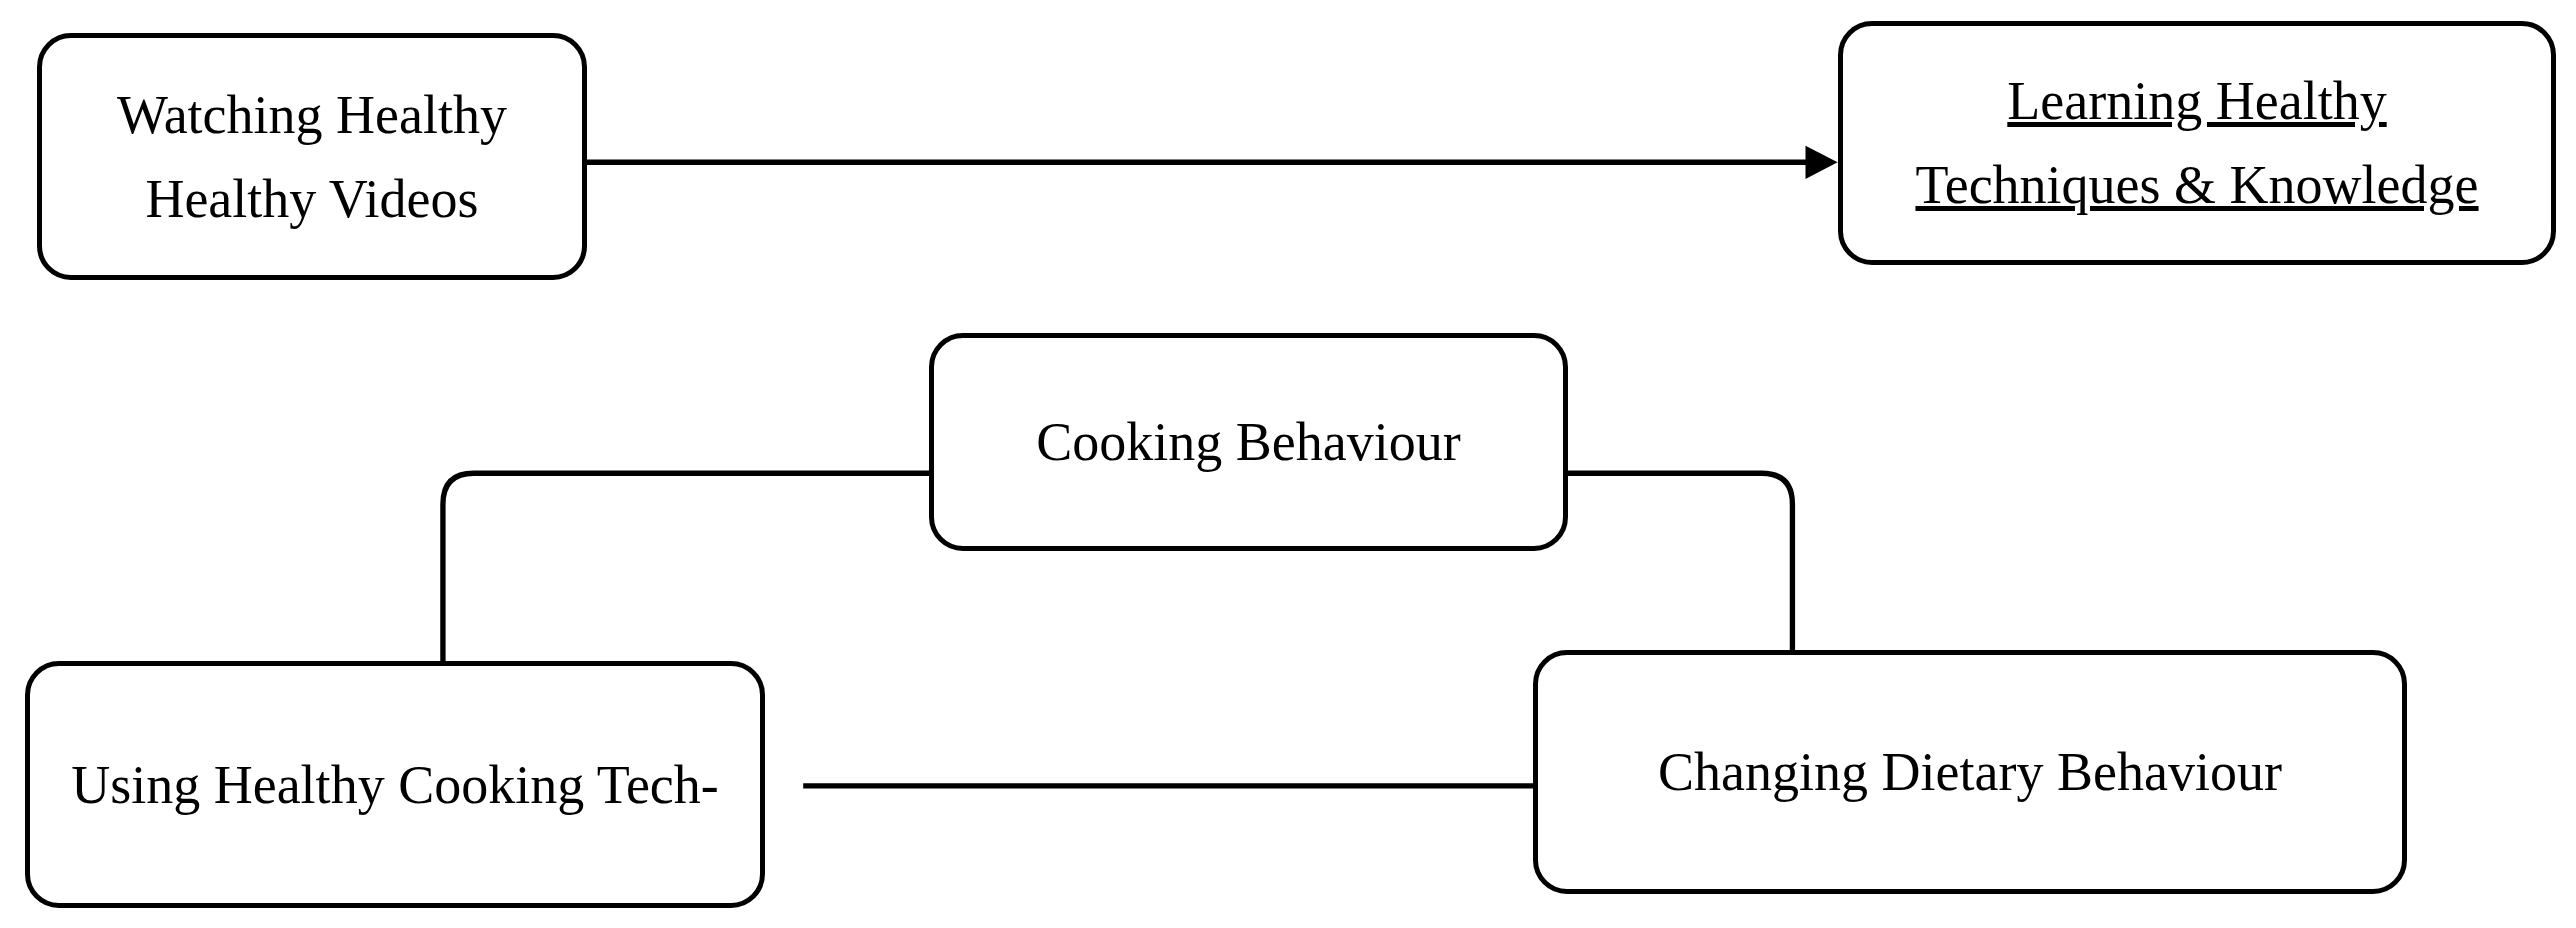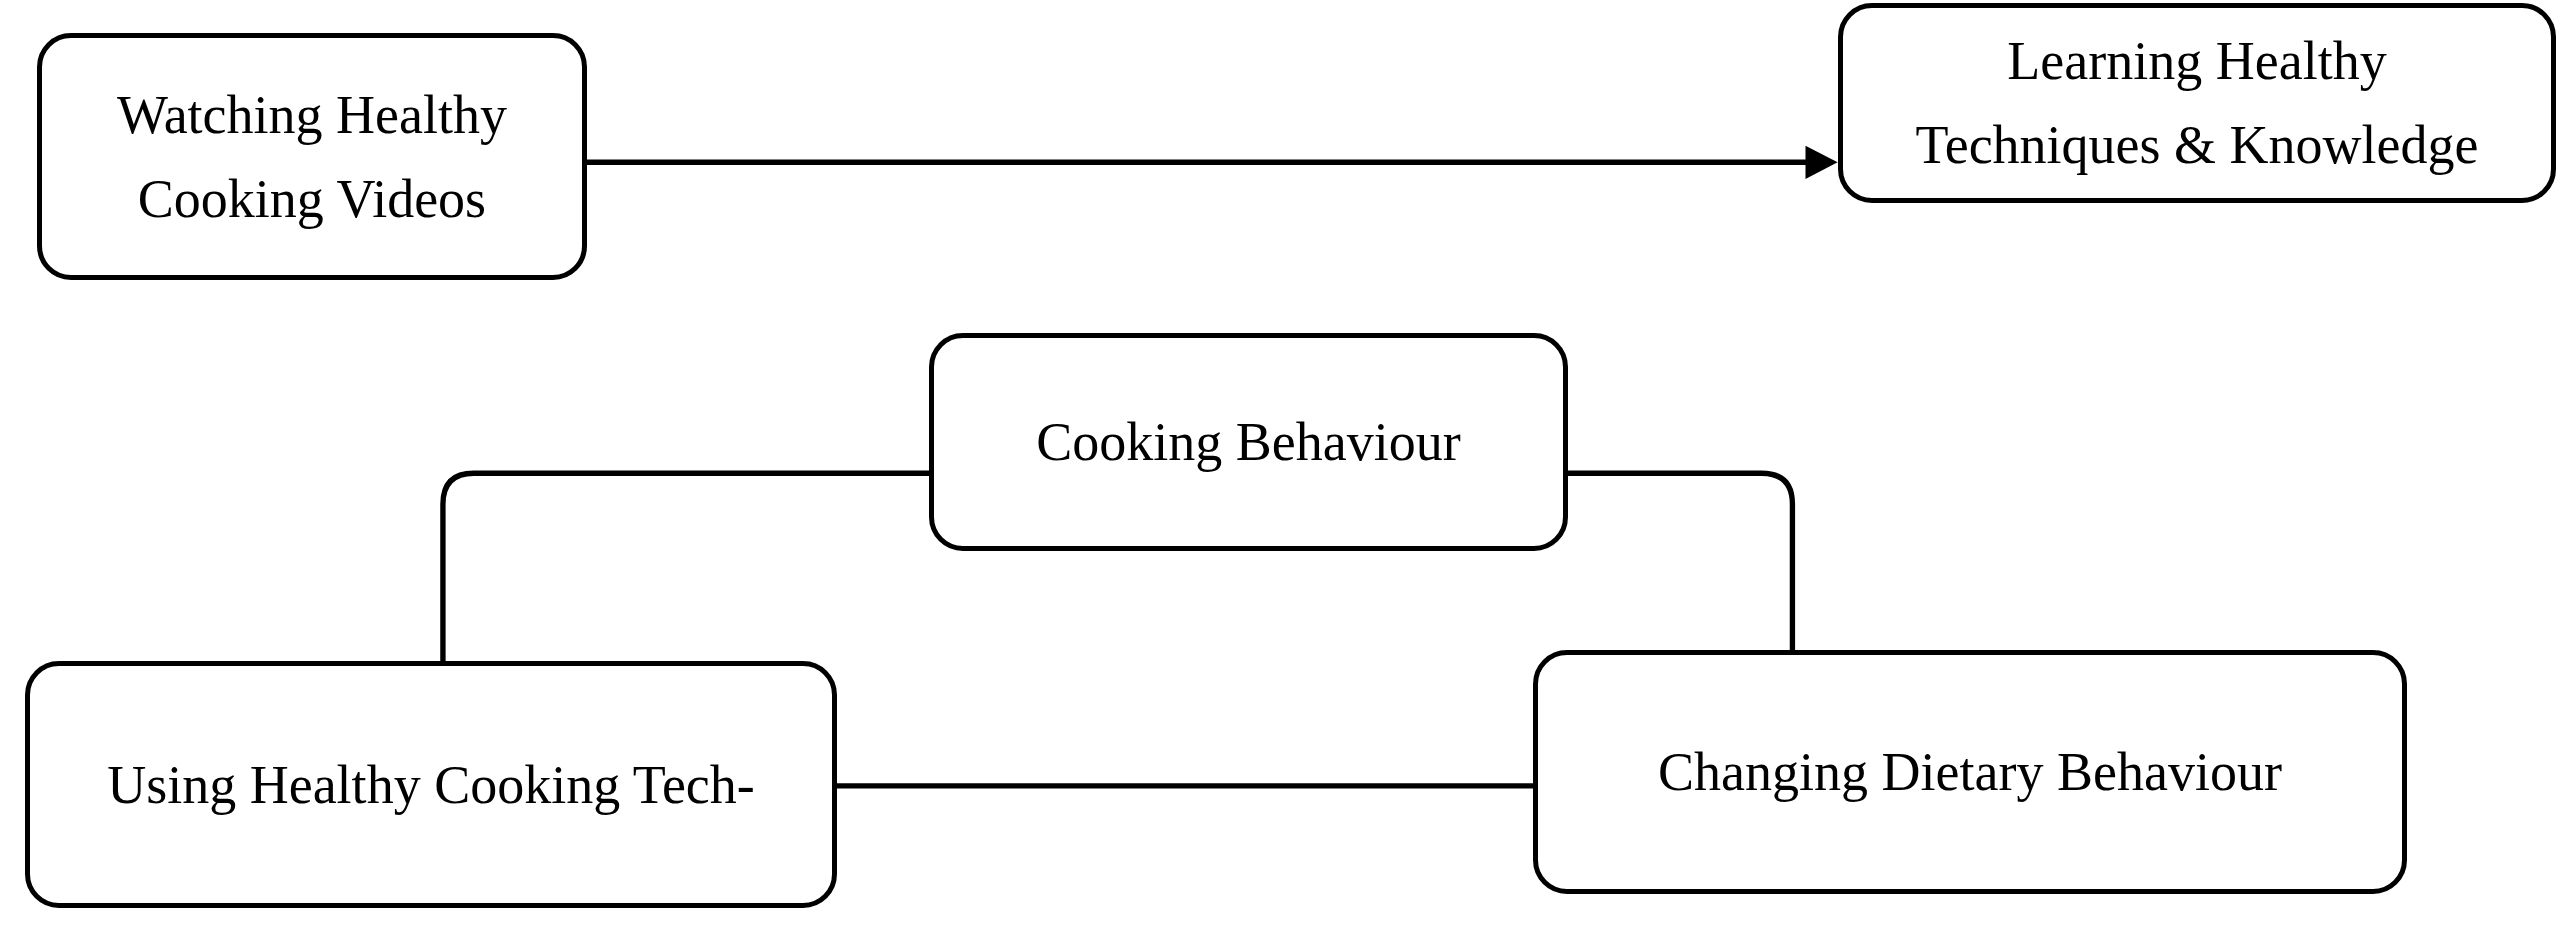--- a/index.html
+++ b/index.html
@@ -36,23 +36,23 @@
     justify-content: center;
     text-align: center;
     font-size: 54px;
     line-height: 84px;
     z-index: 2;
   }
   .node .line { white-space: nowrap; }
 
   
   #node-watching  { left: 37px;   top: 33px;   width: 550px;  height: 247px; }
-  #node-learning  { left: 1838px; top: 3px;   width: 718px; height: 200px; }
+  #node-learning  { left: 1838px; top: 21px;   width: 718px; height: 244px; text-decoration: underline; }
   #node-cooking   { left: 929px; top: 333px;  width: 639px; height: 218px; }
-  #node-using     { left: 25px;   top: 661px; width: 812px; height: 247px; }
+  #node-using     { left: 25px;   top: 661px; width: 740px; height: 247px; }
   #node-changing  { left: 1505px; top: 650px; width: 874px; height: 244px; margin-left: 28px; }
 
   .edge-path {
     fill: none;
     stroke: #000000;
     stroke-width: 9;
   }
   .arrow-head {
     fill: #000000;
     stroke: none;
@@ -71,21 +71,21 @@
     <path class="edge-path" d="M 744 1120 L 744 848 Q 744 796 796 796 L 1568 796"></path>
 
     <path class="edge-path" d="M 2630 796 L 2962 796 Q 3014 796 3014 848 L 3014 1100"></path>
 
     <path class="edge-path" d="M 1350 1322 L 2636 1322"></path>
     <polygon class="arrow-head" points="2684,1322 2630,1294 2630,1350"></polygon>
   </svg>
 
   <div class="node" id="node-watching">
     <div class="line">Watching Healthy</div>
-    <div class="line">Cooking Videos</div>
+    <div class="line">Healthy Videos</div>
   </div>
 
   <div class="node" id="node-learning">
     <div class="line">Learning Healthy</div>
     <div class="line">Techniques &amp; Knowledge</div>
   </div>
 
   <div class="node" id="node-cooking">
     <div class="line">Cooking Behaviour</div>
   </div>

